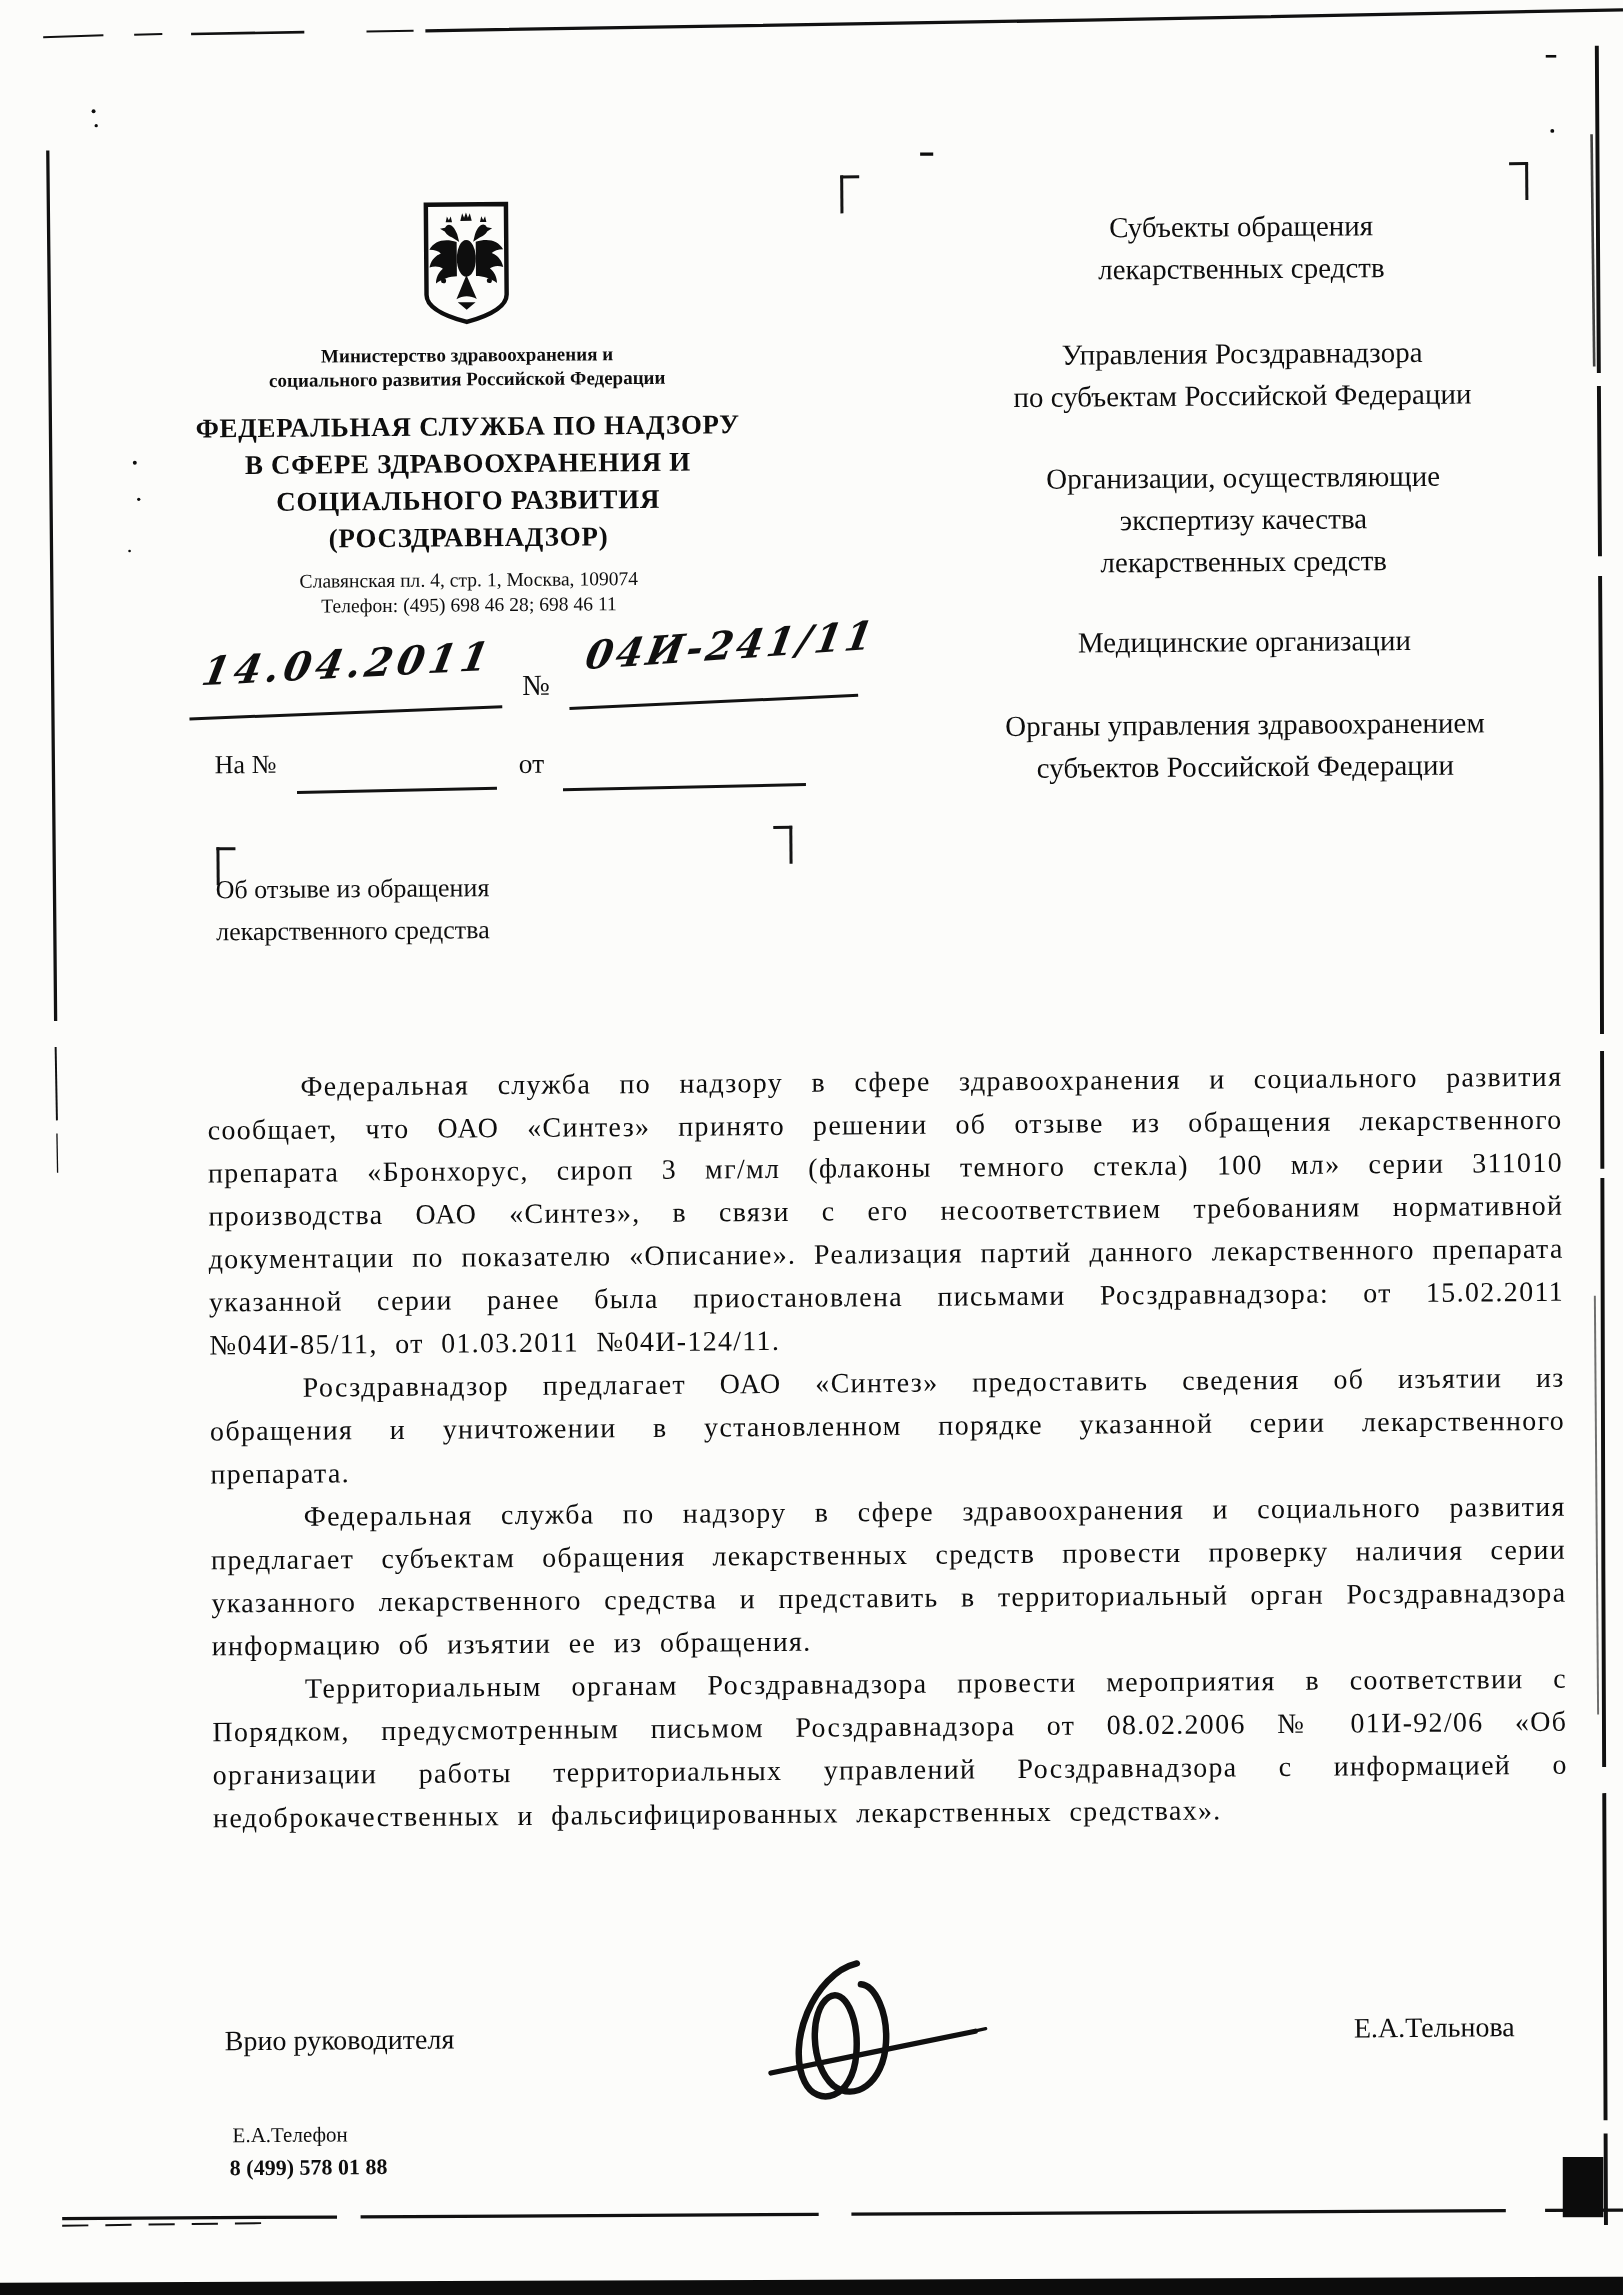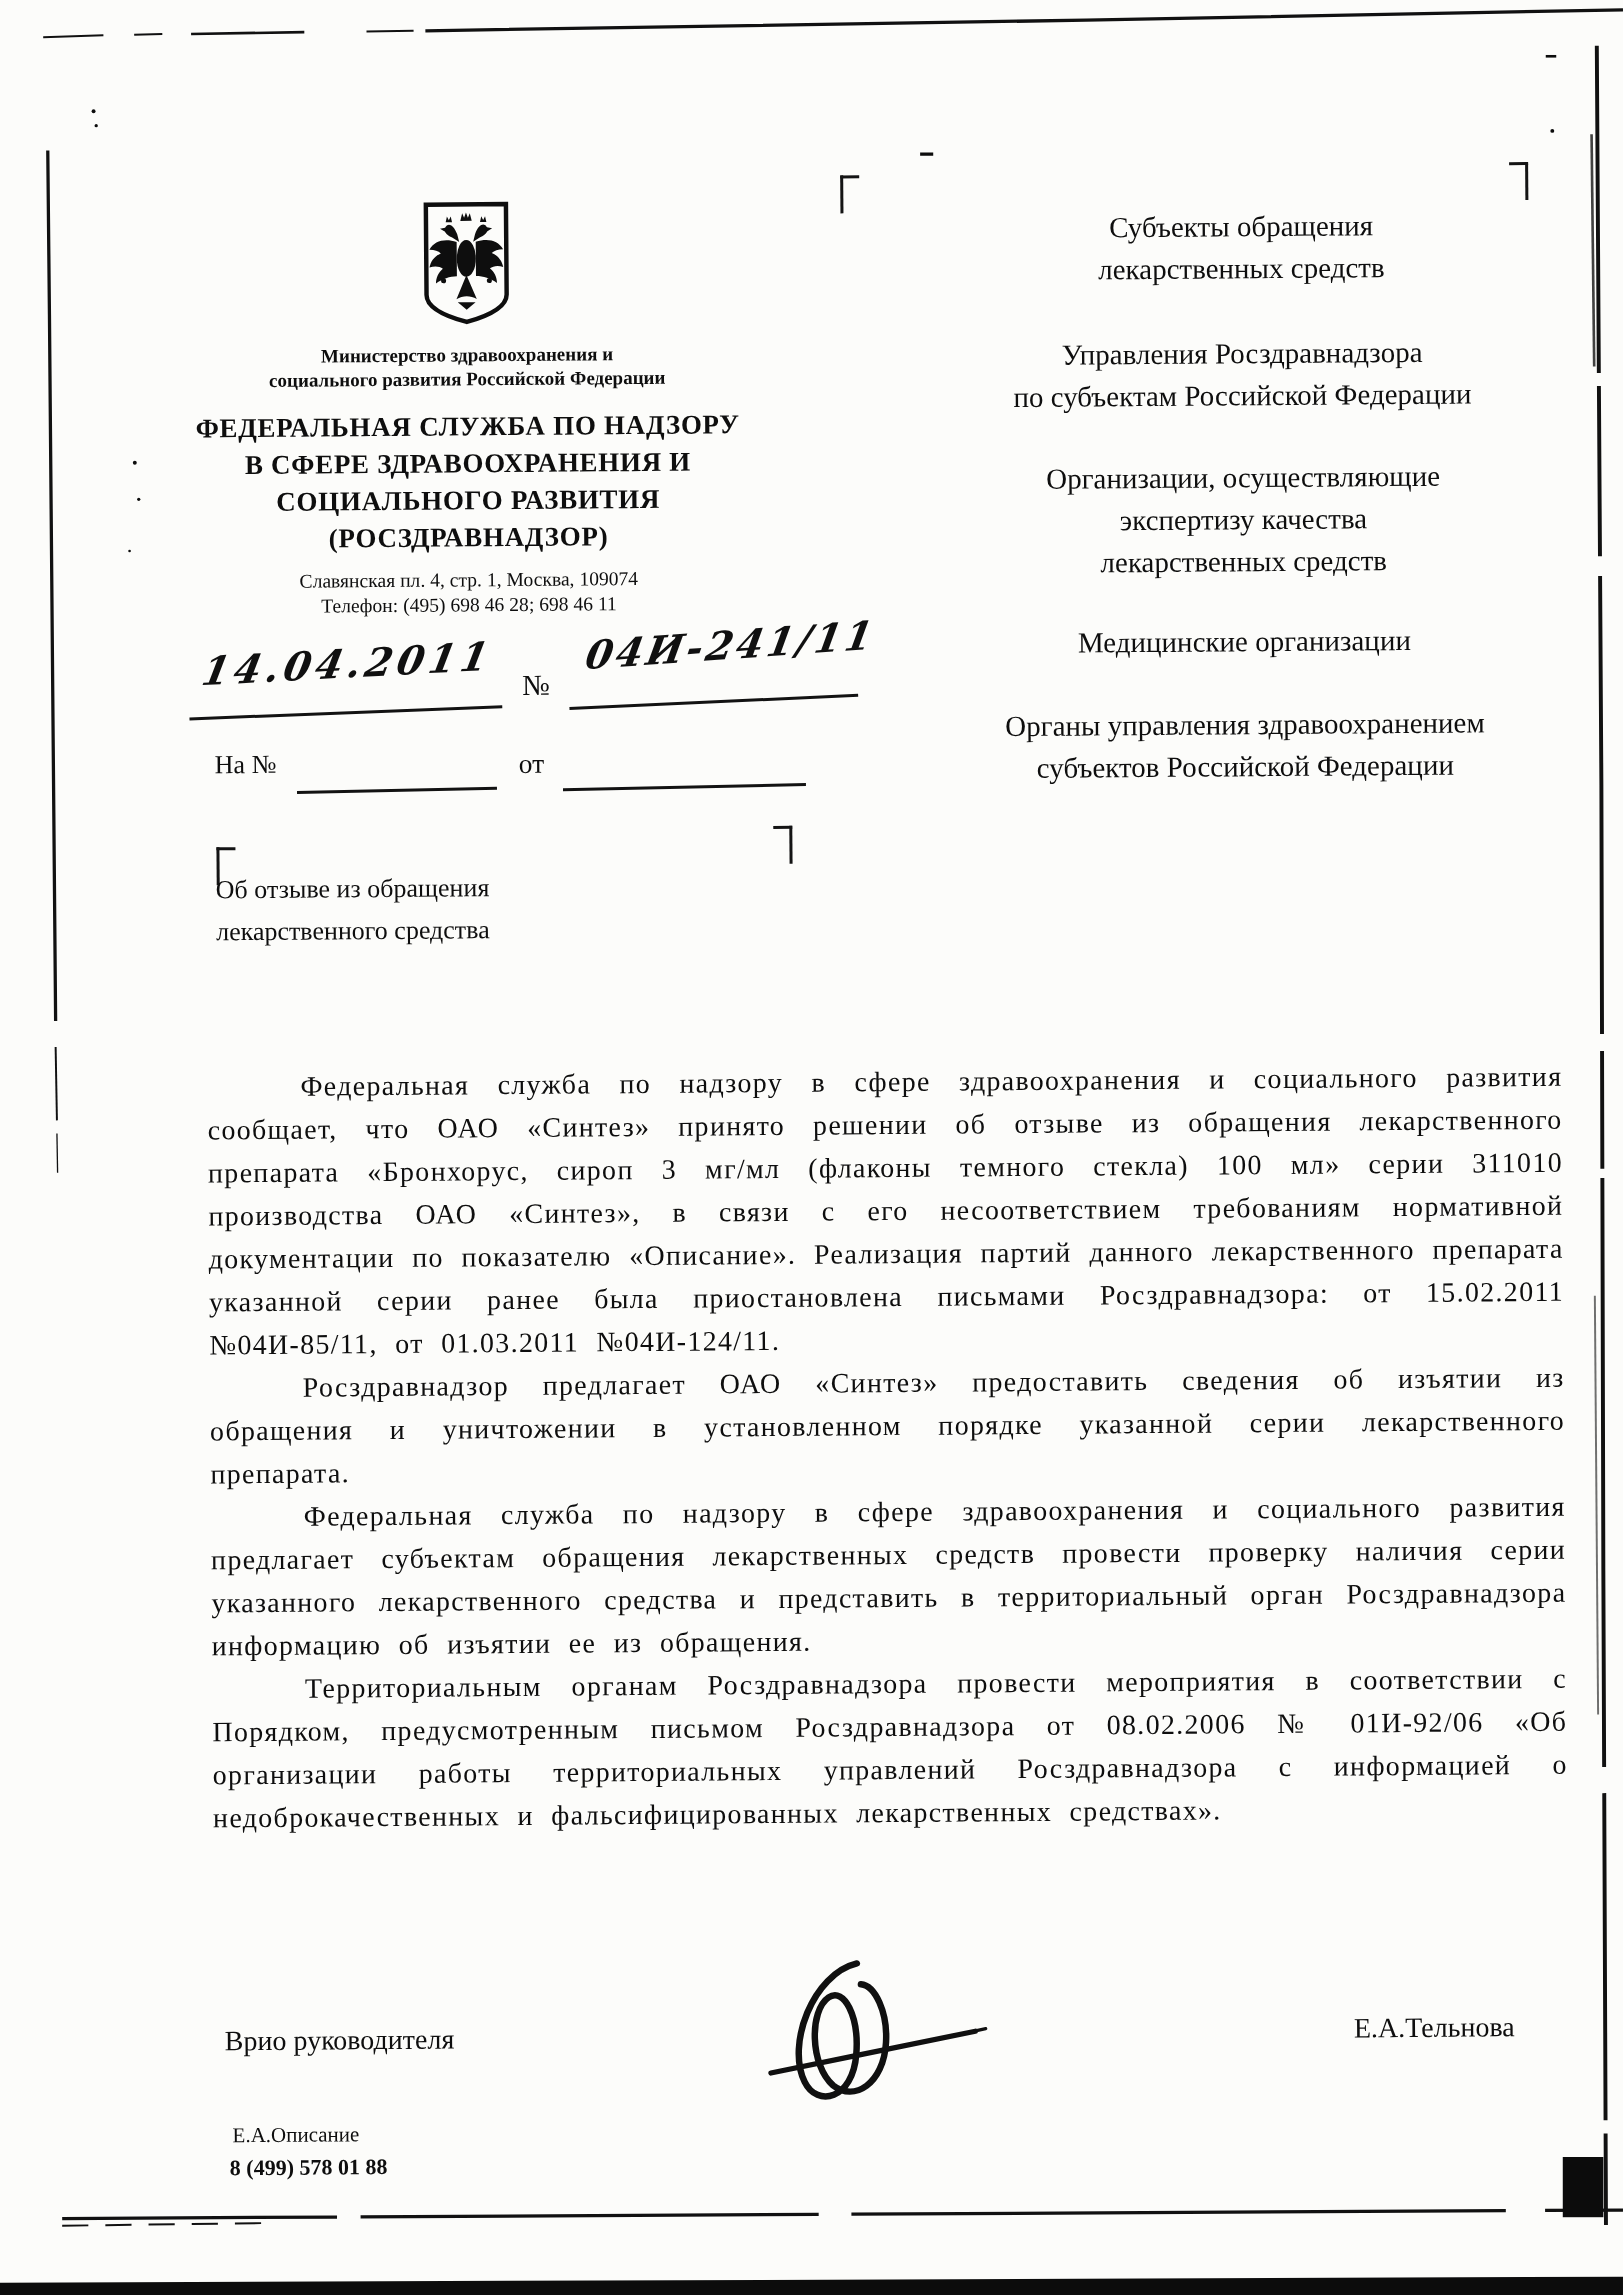--- a/index.html
+++ b/index.html
@@ -144,21 +144,21 @@
     <div class="sig-title">Врио руководителя</div>
     <svg class="sig-scribble" viewBox="0 0 390 270" xmlns="http://www.w3.org/2000/svg">
       <g fill="none" stroke="#101010" stroke-linecap="round">
         <path stroke-width="10" d="M186,28 C118,44 76,152 104,210 C123,250 178,238 184,168 C189,110 166,64 142,80 C112,100 112,184 148,216 C180,242 226,214 230,150 C233,104 214,62 192,60"></path>
         <path stroke-width="8" d="M52,196 C150,176 280,152 368,134"></path>
         <path stroke-width="5" d="M370,133 l14,-3"></path>
       </g>
     </svg>
     <div class="sig-name">Е.А.Тельнова</div>
 
-    <div class="exec">Е.А.Описание</div>
+    <div class="exec">Е.А.Телефон</div>
     <div class="exec-phone">8 (499) 578 01 88</div>
   </div>
 
   <svg class="artifacts" viewBox="0 0 2480 3507" xmlns="http://www.w3.org/2000/svg">
     <g stroke="#111111" fill="none">
 
       <path d="M66,57 L158,54" stroke-width="3"></path>
       <path d="M205,53 L248,52" stroke-width="3"></path>
       <path d="M292,52 L465,49" stroke-width="4"></path>
       <path d="M560,48 L632,47" stroke-width="3"></path>

